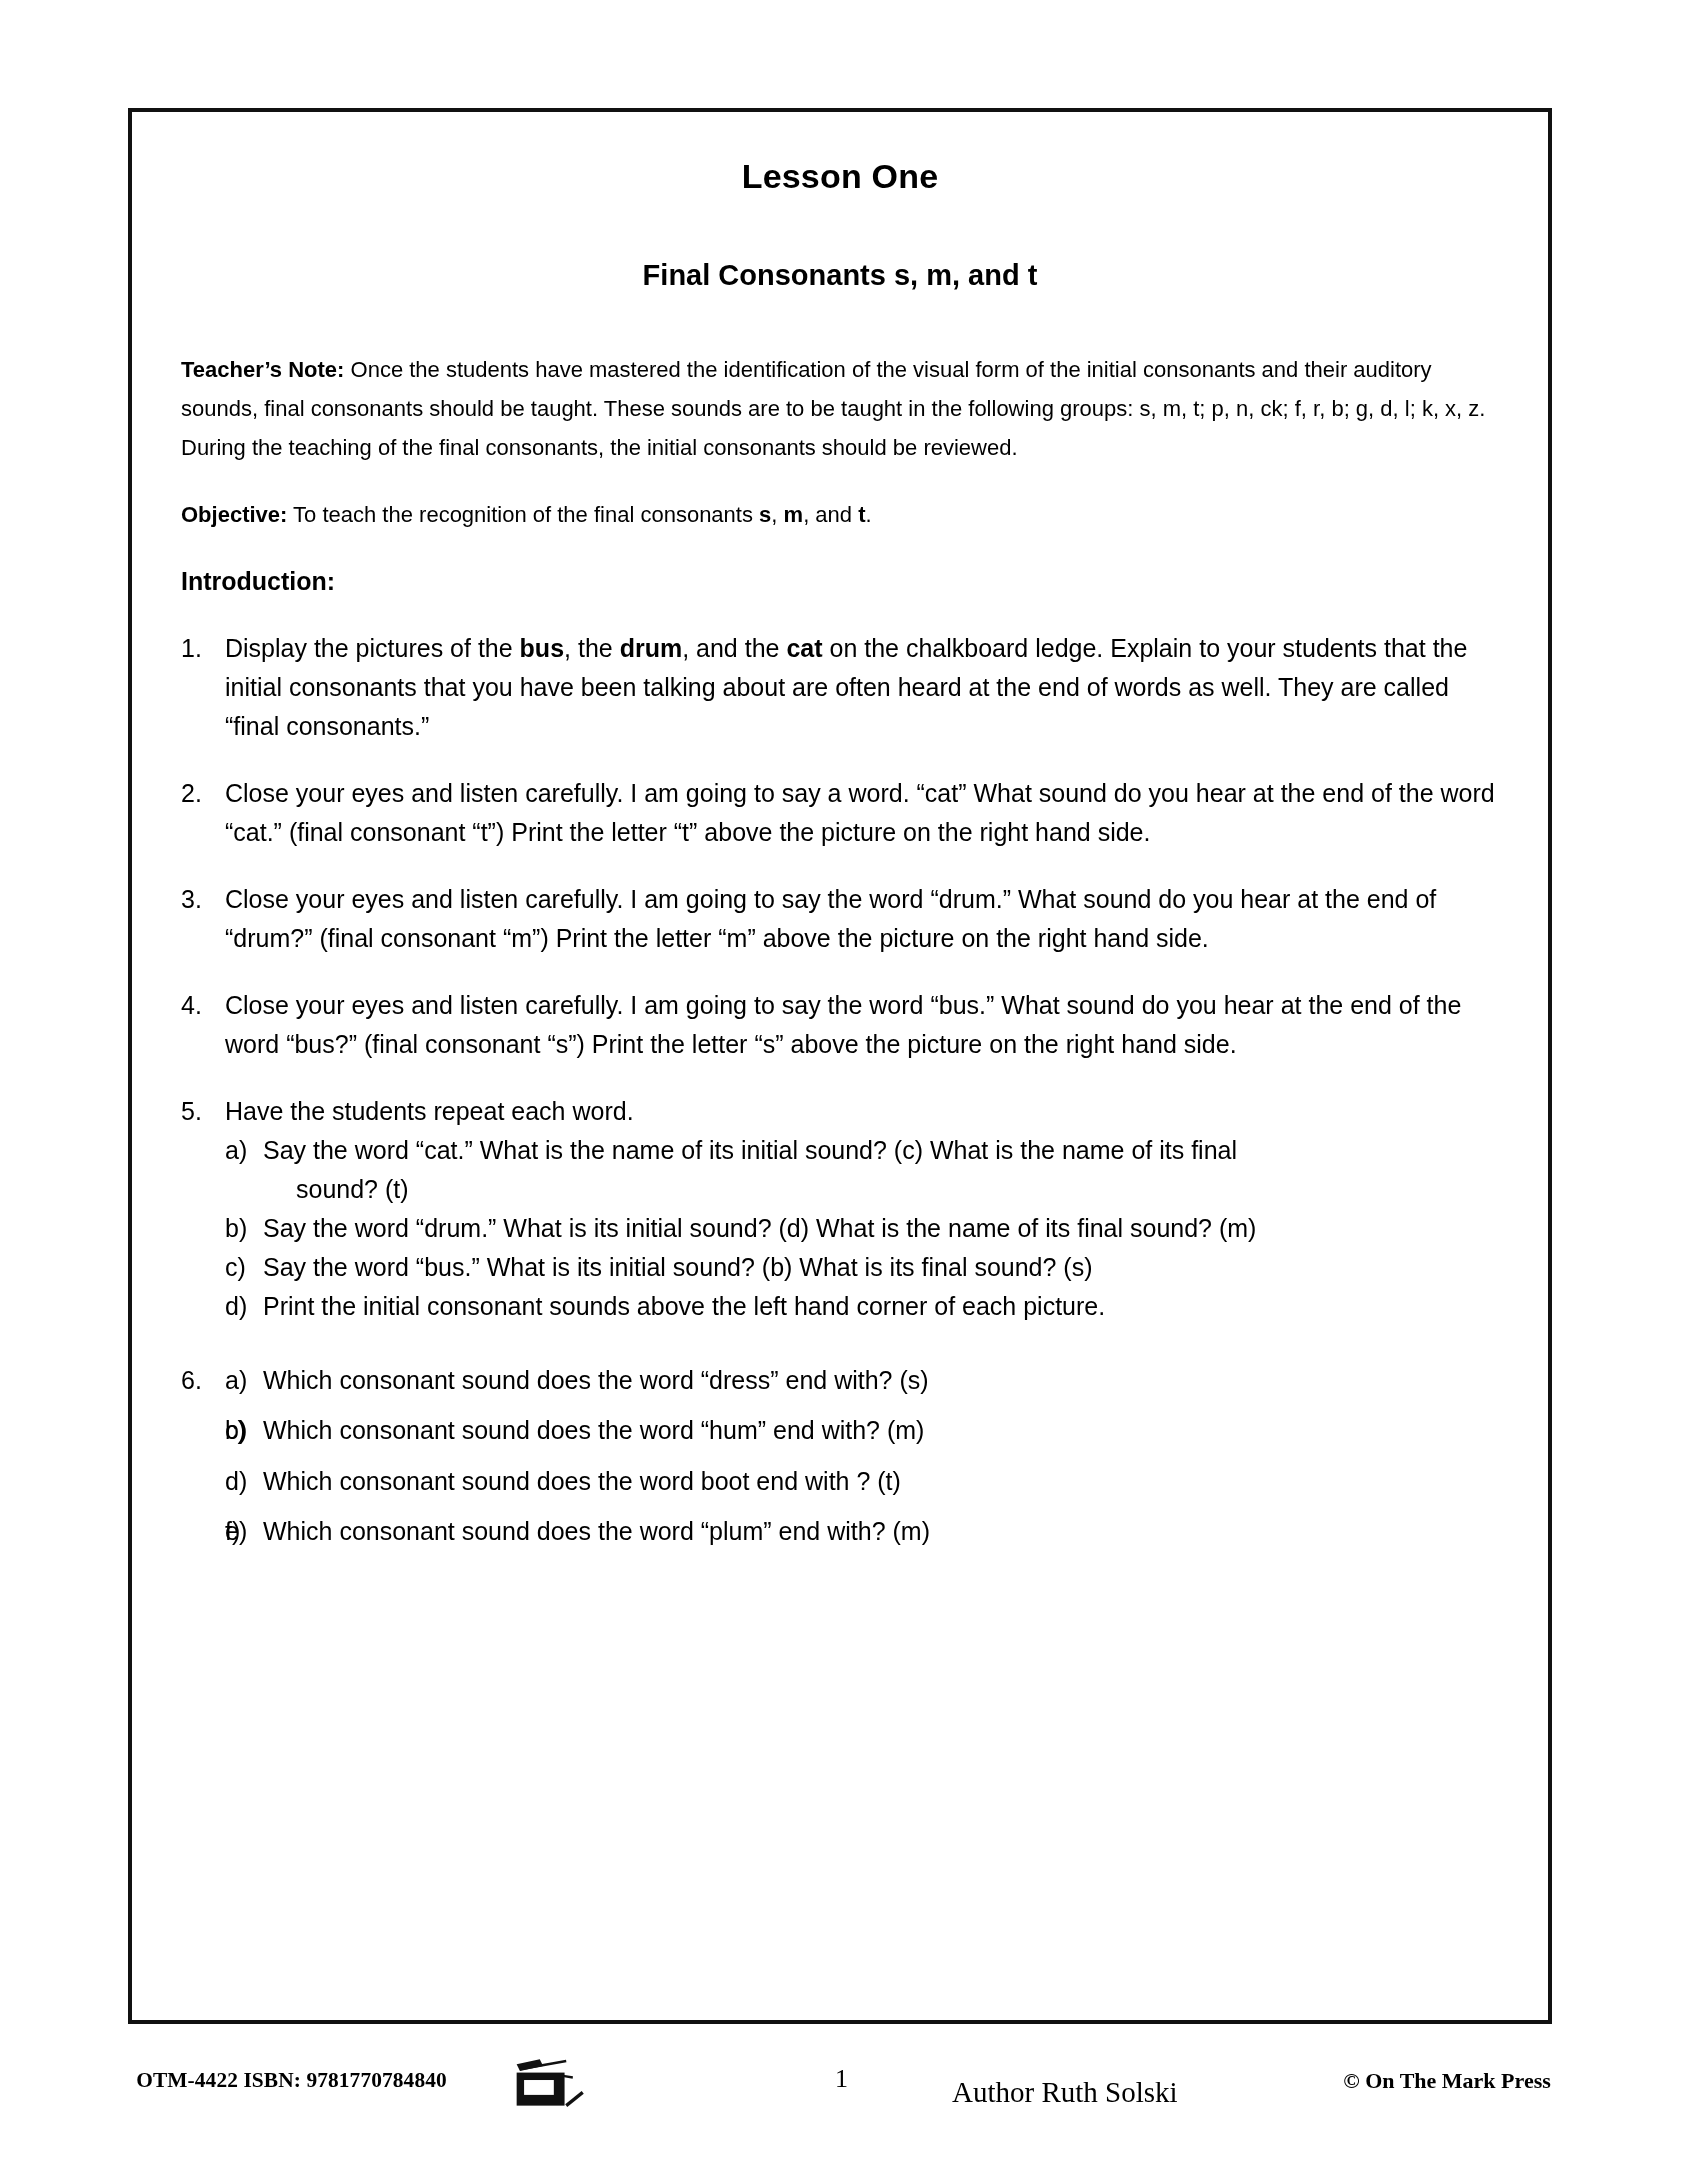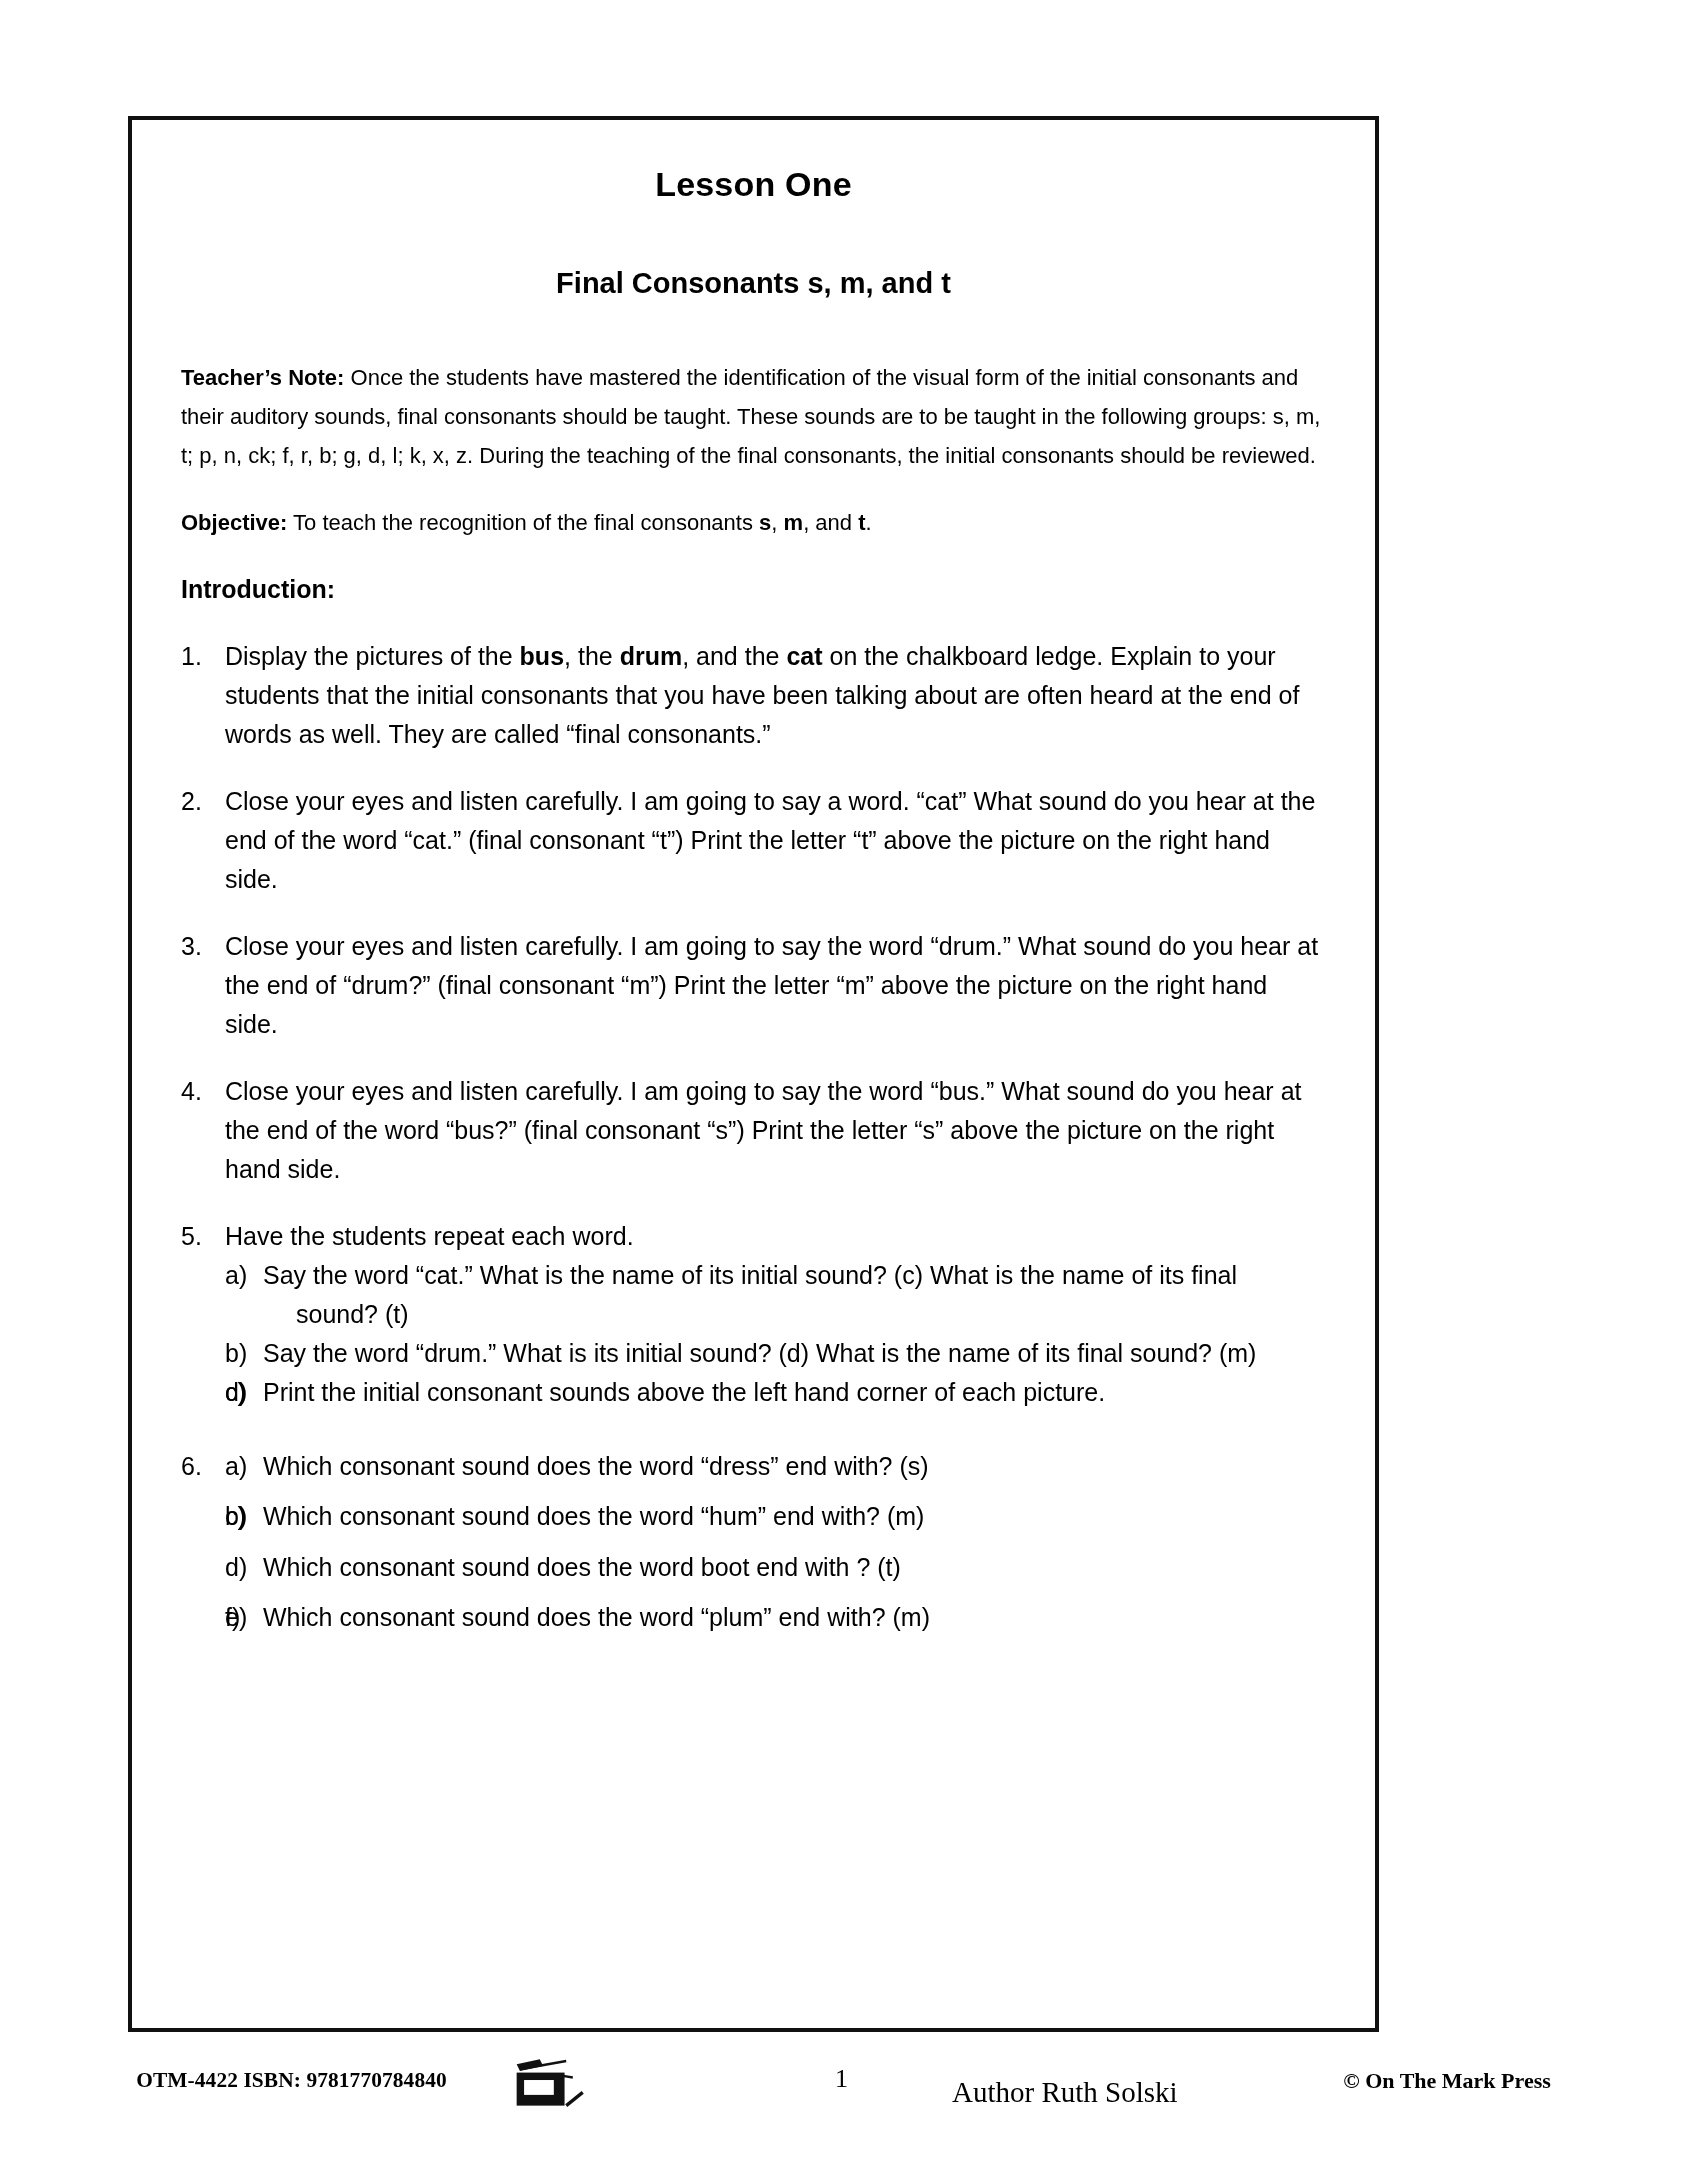--- a/index.html
+++ b/index.html
@@ -22,22 +22,22 @@
     top: 0;
     width: 1687px;
     height: 2183px;
     box-sizing: border-box;
   }
 
   
   .frame {
     position: absolute;
     left: 128px;
-    top: 116px;
-    width: 1251px;
+    top: 108px;
+    width: 1424px;
     height: 1916px;
     border: 4.1px solid #111111;
     box-sizing: border-box;
     padding: 38px 49px 16.5px 49px;
   }
 
   .title {
     text-align: center;
     font-size: 34px;
     font-weight: bold;
@@ -198,21 +198,21 @@
           <div class="num-item"><span class="marker">3.</span><span>Close your eyes and listen carefully. I am going to say the word “drum.” What sound do you hear at the end of “drum?” (final consonant “m”) Print the letter “m” above the picture on the right hand side.</span></div>
           <div class="num-item"><span class="marker">4.</span><span>Close your eyes and listen carefully. I am going to say the word “bus.” What sound do you hear at the end of the word “bus?” (final consonant “s”) Print the letter “s” above the picture on the right hand side.</span></div>
         </div>
 
       <div class="num-item">
         <span class="marker">5.</span>
         <span>Have the students repeat each word.</span>
         <div class="sub-list" id="sub5">
             <div class="sub-item"><span class="submarker">a)</span><span>Say the word “cat.” What is the name of its initial sound? (c) What is the name of its final</span><span class="cont">sound? (t)</span></div>
             <div class="sub-item"><span class="submarker">b)</span><span>Say the word “drum.” What is its initial sound? (d) What is the name of its final sound? (m)</span></div>
-            <div class="sub-item"><span class="submarker">c)</span></div>
+            <div class="sub-item"><span class="submarker">c)</span><span>Say the word “bus.” What is its initial sound? (b) What is its final sound? (s)</span></div>
             <div class="sub-item"><span class="submarker">d)</span><span>Print the initial consonant sounds above the left hand corner of each picture.</span></div>
           </div>
       </div>
 
       <div class="num-item spaced-top">
         <span class="marker">6.</span>
         <div class="sub-list loose" id="sub6">
             <div class="sub-item"><span class="submarker">a)</span><span>Which consonant sound does the word “dress” end with? (s)</span></div>
             <div class="sub-item"><span class="submarker">b)</span></div>
             <div class="sub-item"><span class="submarker">c)</span><span>Which consonant sound does the word “hum” end with? (m)</span></div>

